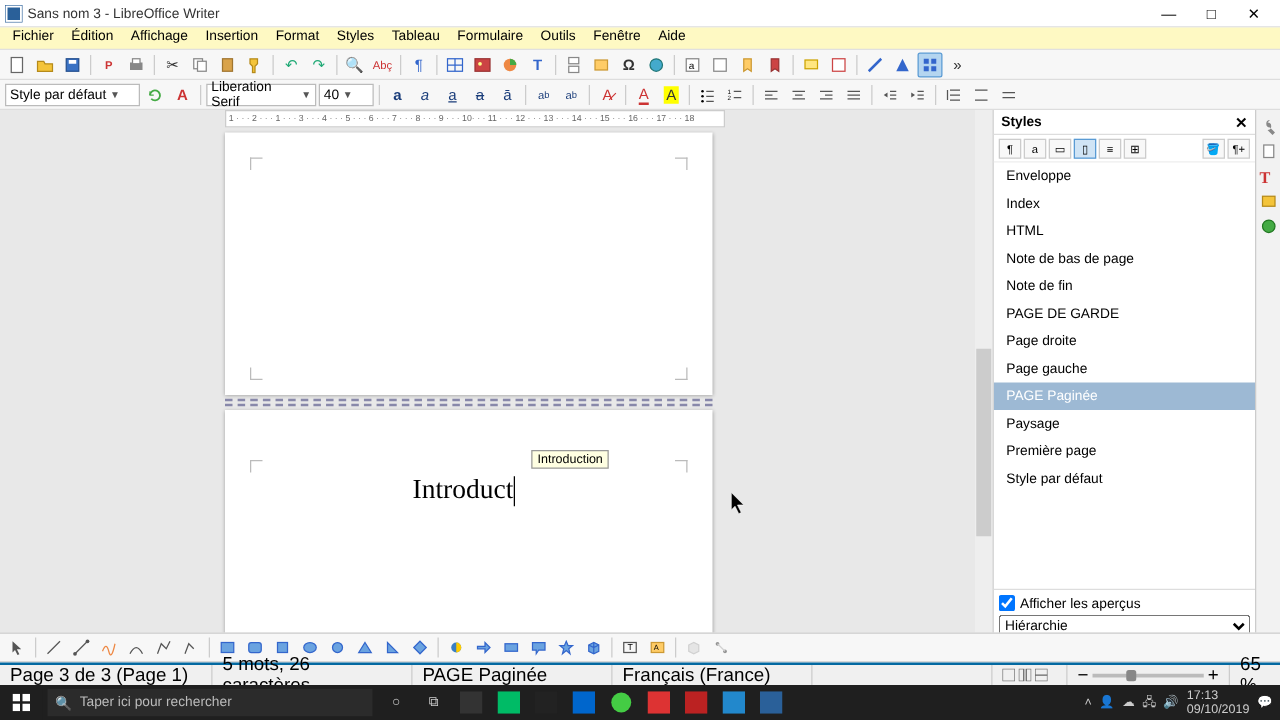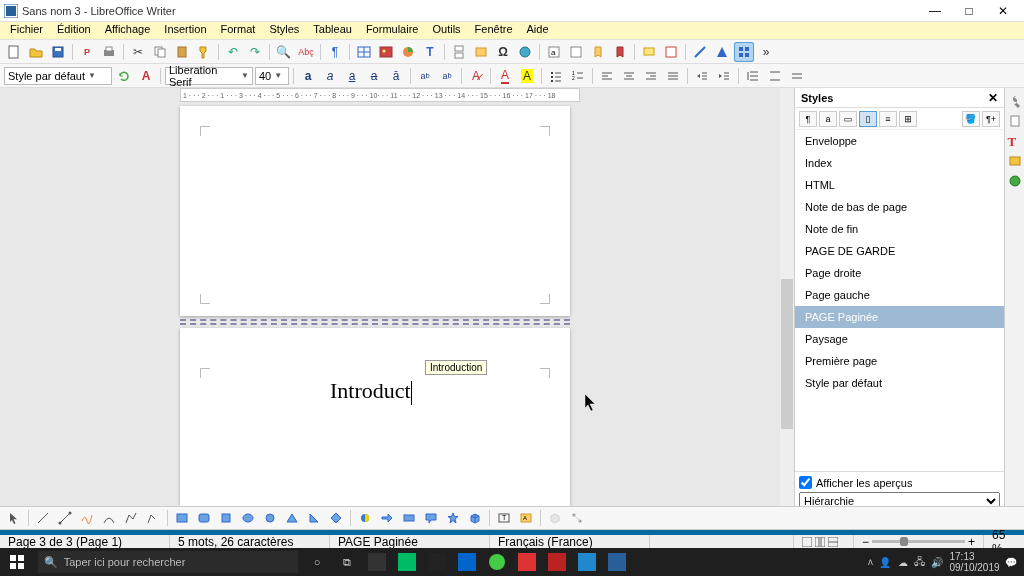--- a/index.html
+++ b/index.html
@@ -65,21 +65,21 @@
 .styles-list .item { padding: 5px 10px; font-size: 11px; }
 .styles-list .item.sel { background: #9db9d4; color: #fff; }
 .styles-foot { border-top: 1px solid #ddd; padding: 4px; display: flex; flex-direction: column; gap: 3px; }
 .styles-foot label { font-size: 11px; display:flex; align-items:center; gap:4px;}
 .styles-foot select { width: 100%; height: 18px; font-size: 11px; }
 
 
 .drawbar { position: absolute; bottom: 46px; left: 0; right: 0; height: 24px; background: #f7f7f7; border-top: 1px solid #ccc; border-bottom: 1px solid #ccc; display: flex; align-items: center; padding: 0 4px; gap: 2px; }
 
 
-.statusbar { position: absolute; bottom: 28px; left: 0; right: 0; height: 18px; background: #f0f0f0; border-top: 5px solid #0369a1; display: flex; align-items: center; font-size: 12px; }
+.statusbar { position: absolute; bottom: 28px; left: 0; right: 0; height: 18px; background: #f0f0f0; border-top: 2px solid #0369a1; display: flex; align-items: center; font-size: 15px; }
 .statusbar .cell { padding: 0 8px; border-right: 1px solid #ccc; height: 100%; display:flex; align-items:center; }
 
 
 .taskbar { position: absolute; bottom: 0; left: 0; right: 0; height: 28px; background: #1f1f1f; display: flex; align-items: center; color: #ccc; font-size: 11px; }
 .taskbar .start { width: 34px; height: 28px; display: flex; align-items: center; justify-content: center; background:#1f1f1f; }
 .taskbar .search { flex: 0 0 260px; height: 22px; background: #2b2b2b; margin: 0 4px; display: flex; align-items: center; padding: 0 6px; color: #bbb; }
 .taskbar .search .sicon { margin-right: 6px; }
 .taskbar .tray { margin-left: auto; display: flex; align-items: center; gap: 6px; padding-right: 6px; font-size: 10px; }
 .taskbar .app { width: 30px; height: 28px; display:flex; align-items:center; justify-content:center; }
 
@@ -271,21 +271,21 @@
         <path d="M3 7a4 4 0 1 1 1 3" fill="none" stroke="#4a4" stroke-width="1.5"></path>
         <path d="M3 4v3h3" fill="none" stroke="#4a4"></path>
       </svg>
     </div>
   <div class="tb-btn" style="color:#c33;font-weight:bold">A</div>
   <div class="tb-sep"></div>
   <div class="tb-drop" style="width:88px">
       <span>Liberation Serif</span>
       <span class="arrow">▼</span>
     </div>
-  <div class="tb-drop" style="width:34px">
+  <div class="tb-drop" style="width:44px">
       <span>40</span>
       <span class="arrow">▼</span>
     </div>
   <div class="tb-sep"></div>
   <div class="tb-btn" style="font-weight:bold;color:#1a3d7a">a</div>
   <div class="tb-btn" style="font-style:italic;color:#1a3d7a">a</div>
   <div class="tb-btn" style="text-decoration:underline;color:#1a3d7a">a</div>
   <div class="tb-btn" style="text-decoration:line-through;color:#1a3d7a">a</div>
   <div class="tb-btn" style="color:#1a3d7a">ā</div>
   <div class="tb-sep"></div>

